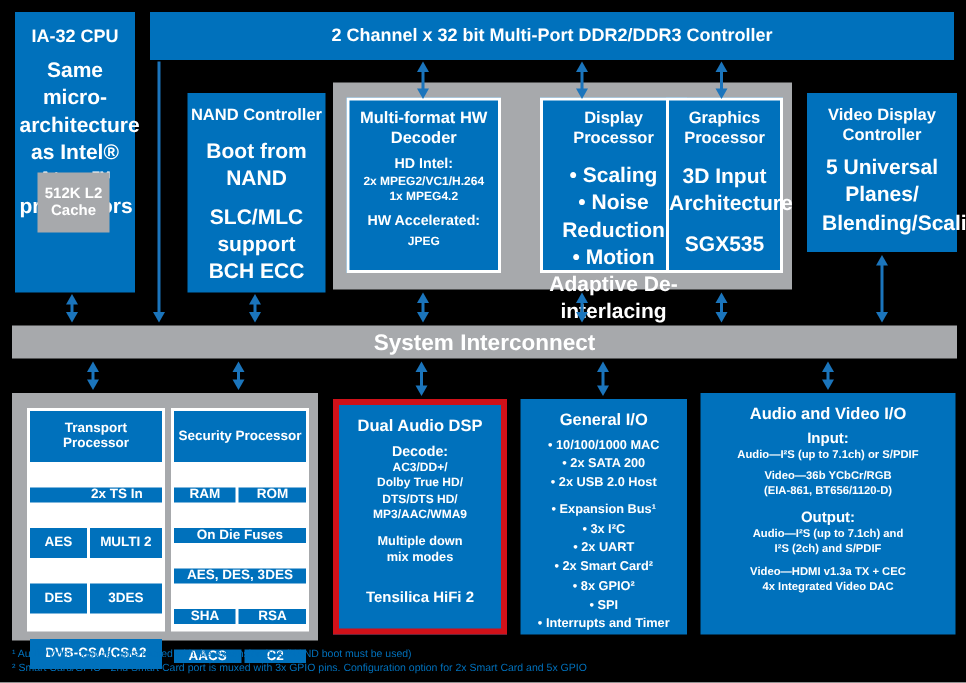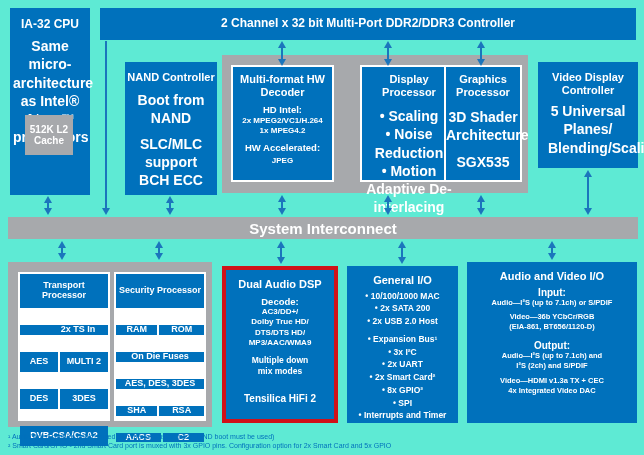--- a/index.html
+++ b/index.html
@@ -1,16 +1,16 @@
 <!DOCTYPE html>
 <html><head>
 <meta charset="utf-8">
 <style>
   html,body{margin:0;padding:0;background:#fff;}
-  .stage{position:relative;width:644px;height:455px;background:#5eead4;overflow:hidden;
+  .stage{position:relative;width:644px;height:455px;background:#000000;overflow:hidden;
          font-family:"Liberation Sans",sans-serif;color:#fff;}
   .abs{position:absolute;}
   .blue{background:#0071bc;}
   .gray{background:#a7a9ac;}
   .ctr{text-align:center;}
   .wbox{border:2px solid #fff;}
   p{margin:0;}
 
   
   .t12b{font-size:12px;font-weight:bold;line-height:1.1;}
@@ -73,21 +73,21 @@
       <p class="t8" style="margin-top:2px;">JPEG</p>
     </div>
     <div class="abs blue wbox ctr" style="left:118px;top:10px;width:94px;height:113px;margin-left:20px;">
       <p class="t11b" style="margin-top:6px;">Display Processor</p>
       <p class="t9 bl" style="margin-top:9px;">Scaling</p>
       <p class="t9 bl">Noise Reduction</p>
       <p class="t9 bl" style="padding:0 3px;">Motion Adaptive De-interlacing</p>
     </div>
     <div class="abs blue wbox ctr" style="left:222px;top:10px;width:74px;height:113px;">
       <p class="t11b" style="margin-top:6px;">Graphics Processor</p>
-      <p class="t9" style="margin-top:10px;">3D Shader Architecture</p>
+      <p class="t9" style="margin-top:10px;">3D Input Architecture</p>
       <p class="t9" style="margin-top:8px;">SGX535</p>
     </div>
   </div>
 
   <div class="abs blue ctr" style="left:538px;top:62px;width:100px;height:106px;">
     <p class="t11b" style="margin-top:9px;">Video Display Controller</p>
     <p class="t9" style="margin:6px 10px 0;">5 Universal Planes/ Blending/Scaling</p>
   </div>
 
   <div class="abs gray hbar" style="left:8px;top:217px;width:630px;height:22px;font-size:15px;font-weight:bold;">System Interconnect</div>

